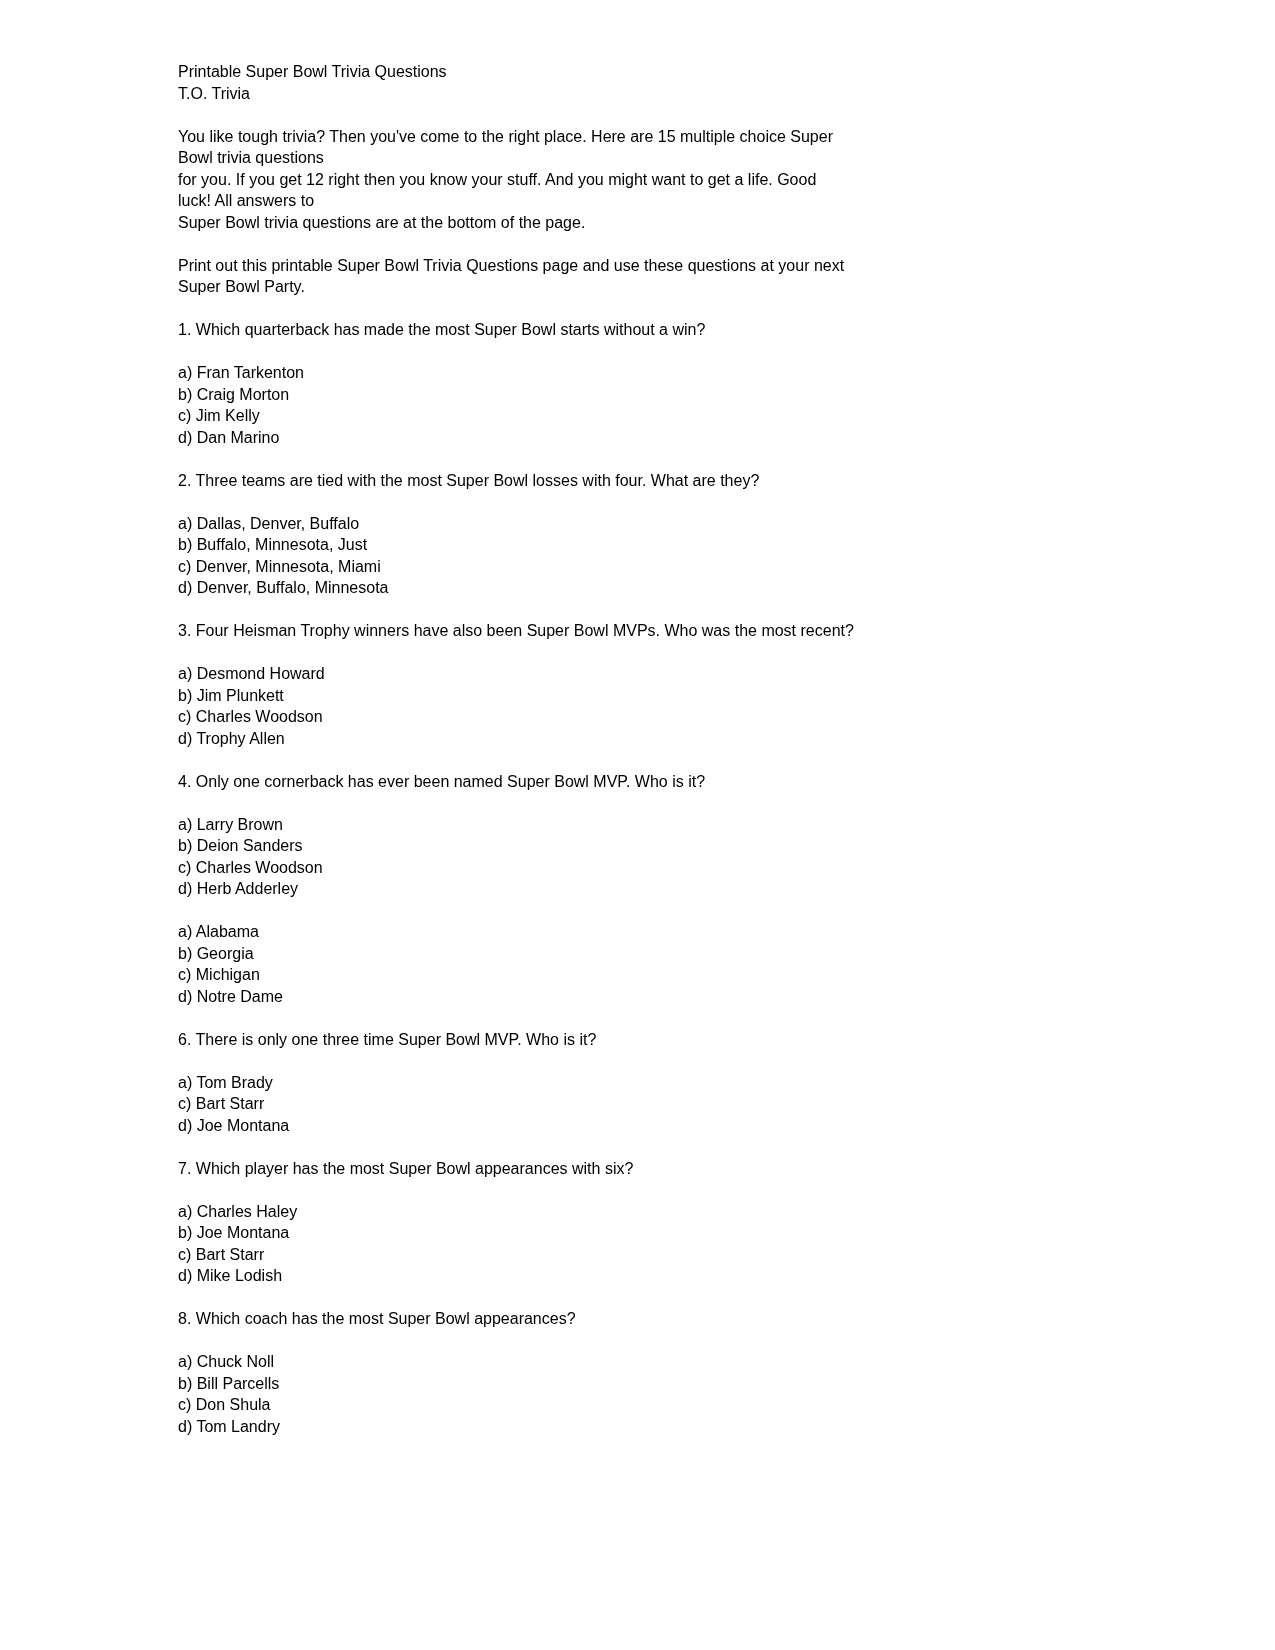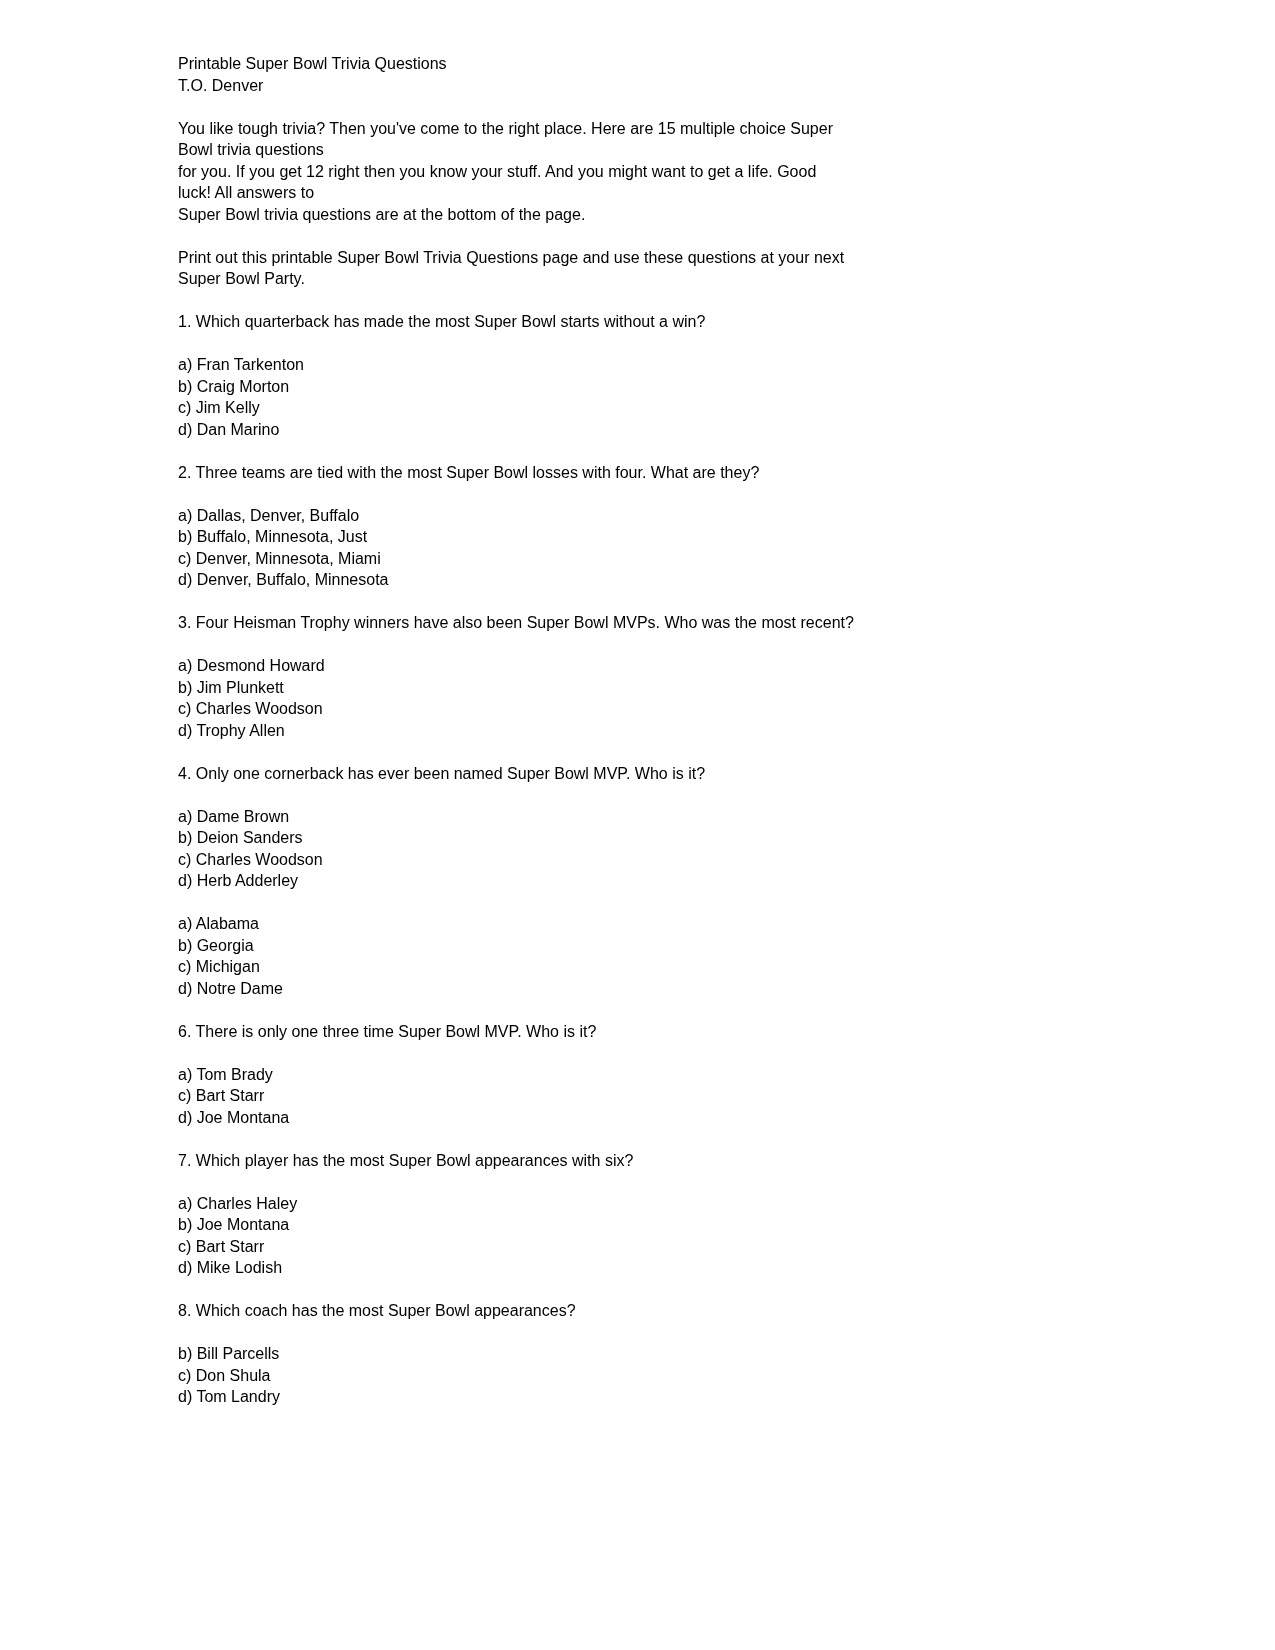--- a/index.html
+++ b/index.html
@@ -8,39 +8,40 @@
     height: 1650px;
     background: #ffffff;
     color: #000000;
     font-family: "Liberation Sans", "DejaVu Sans", sans-serif;
     font-size: 16px;
     line-height: 21.5px;
     overflow: hidden;
   }
   .doc {
     padding: 53px 60px 0 178px;
+    margin-top: 8px;
   }
   .line {
     white-space: pre;
     min-height: 21.5px;
   }
   .block {
     margin-bottom: 21.5px; 
   }
   .q-text {
     margin-bottom: 21.5px; 
   }
 </style>
 </head>
 <body style="background: rgb(255, 255, 255); color: rgb(0, 0, 0);">
 
 <div class="doc">
   <div class="block">
     <div class="line">Printable Super Bowl Trivia Questions</div>
-    <div class="line">T.O. Denver</div>
+    <div class="line">T.O. Trivia</div>
   </div>
   <div class="block" id="intro">
       <div class="line">You like tough trivia? Then you've come to the right place. Here are 15 multiple choice Super</div>
       <div class="line">Bowl trivia questions</div>
       <div class="line">for you. If you get 12 right then you know your stuff. And you might want to get a life. Good</div>
       <div class="line">luck! All answers to</div>
       <div class="line">Super Bowl trivia questions are at the bottom of the page.</div>
     </div>
   <div class="block" id="print-note">
       <div class="line">Print out this printable Super Bowl Trivia Questions page and use these questions at your next</div>
@@ -63,21 +64,21 @@
       </div>
       <div class="block">
         <div class="line q-text">3. Four Heisman Trophy winners have also been Super Bowl MVPs. Who was the most recent?</div>
         <div class="line">a) Desmond Howard</div>
         <div class="line">b) Jim Plunkett</div>
         <div class="line">c) Charles Woodson</div>
         <div class="line">d) Trophy Allen</div>
       </div>
       <div class="block">
         <div class="line q-text">4. Only one cornerback has ever been named Super Bowl MVP. Who is it?</div>
-        <div class="line">a) Dame Brown</div>
+        <div class="line">a) Larry Brown</div>
         <div class="line">b) Deion Sanders</div>
         <div class="line">c) Charles Woodson</div>
         <div class="line">d) Herb Adderley</div>
       </div>
       <div class="block">
         <div class="line">a) Alabama</div>
         <div class="line">b) Georgia</div>
         <div class="line">c) Michigan</div>
         <div class="line">d) Notre Dame</div>
       </div>
@@ -89,18 +90,19 @@
       </div>
       <div class="block">
         <div class="line q-text">7. Which player has the most Super Bowl appearances with six?</div>
         <div class="line">a) Charles Haley</div>
         <div class="line">b) Joe Montana</div>
         <div class="line">c) Bart Starr</div>
         <div class="line">d) Mike Lodish</div>
       </div>
       <div class="block">
         <div class="line q-text">8. Which coach has the most Super Bowl appearances?</div>
+        <div class="line">a) Chuck Noll</div>
         <div class="line">b) Bill Parcells</div>
         <div class="line">c) Don Shula</div>
         <div class="line">d) Tom Landry</div>
       </div>
     </div>
 </div>
 
 </body></html>

